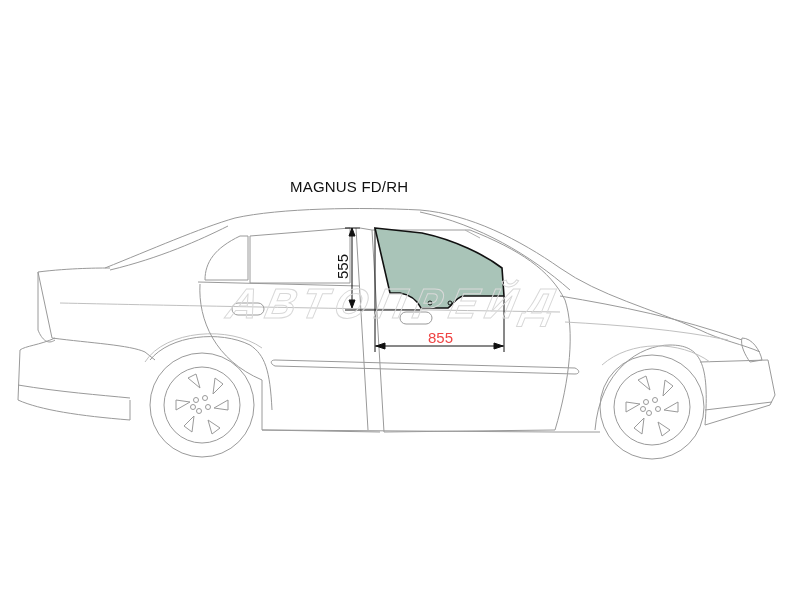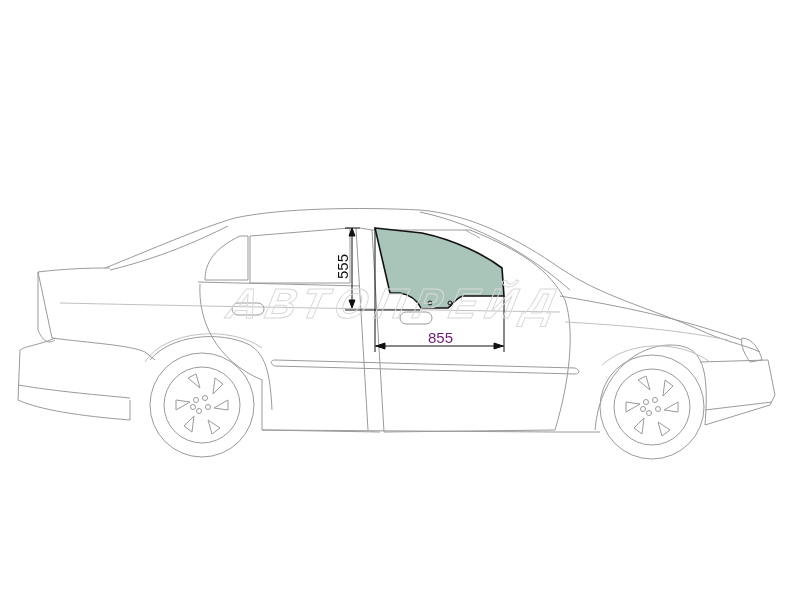--- a/index.html
+++ b/index.html
@@ -1,19 +1,19 @@
 <!DOCTYPE html>
 <html><head>
 <meta charset="utf-8">
 <style>
   html, body { margin: 0; padding: 0; background: #ffffff; }
   #canvas { position: relative; width: 800px; height: 600px; background: #ffffff; overflow: hidden; }
   #canvas svg { position: absolute; left: 0; top: 0; }
   .title { position: absolute; left: 290px; top: 178px; font-family: "Liberation Sans", sans-serif; font-size: 15px; color: #111; letter-spacing: 0.2px; }
-  .dim-h { position: absolute; left: 428px; top: 329px; font-family: "Liberation Sans", sans-serif; font-size: 15px; color: #701a75; }
+  .dim-h { position: absolute; left: 428px; top: 329px; font-family: "Liberation Sans", sans-serif; font-size: 15px; color: #ef4444; }
   .dim-v { position: absolute; left: 322px; top: 258px; font-family: "Liberation Sans", sans-serif; font-size: 15px; color: #111; transform: rotate(-90deg); transform-origin: center; width: 40px; text-align: center; }
   .watermark { position: absolute; left: 228px; top: 280px; font-family: "Liberation Sans", sans-serif; font-size: 42px; font-style: italic; font-weight: bold; letter-spacing: 8px; color: transparent; -webkit-text-stroke: 1px #d8d8d8; transform: skewX(-12deg); }
 </style>
 </head>
 <body>
 
 <div id="canvas">
 
   <svg width="800" height="600" viewBox="0 0 800 600" fill="none" stroke="#9a9a9a" stroke-width="1">
 
@@ -110,15 +110,16 @@
     <g stroke="#111" stroke-width="1">
       <line x1="375" y1="228" x2="375" y2="352"></line>
       <line x1="504" y1="296" x2="504" y2="352"></line>
       <line x1="375" y1="346" x2="504" y2="346"></line>
       <path d="M376,346 l9,-3 l0,6 z" fill="#111"></path>
       <path d="M503,346 l-9,-3 l0,6 z" fill="#111"></path>
     </g>
   </svg>
 
   <div class="watermark">АВТОПРЕЙД</div>
+  <div class="title">MAGNUS FD/RH</div>
   <div class="dim-v">555</div>
   <div class="dim-h">855</div>
 </div>
 
 </body></html>

